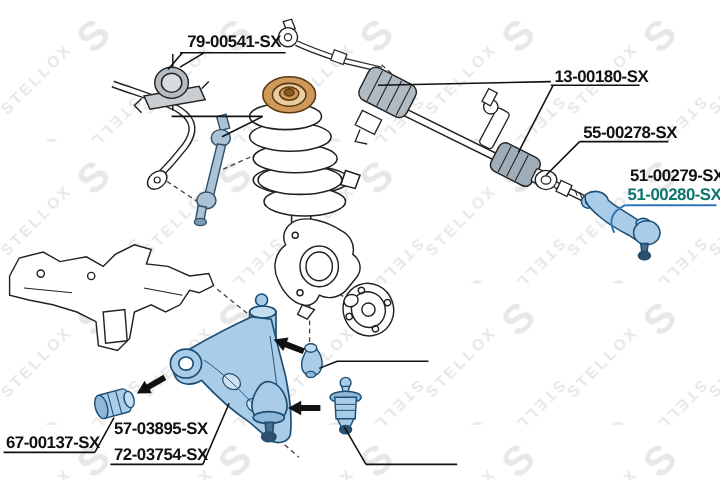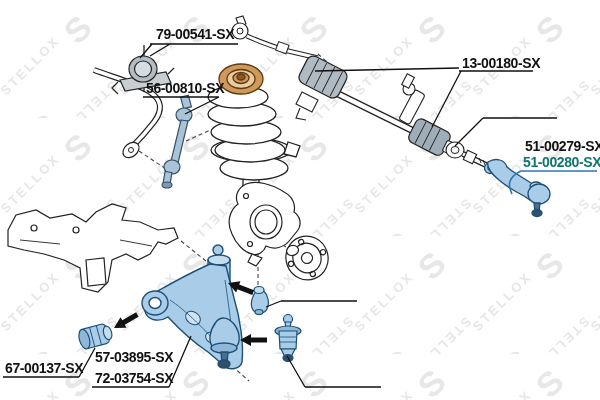--- a/index.html
+++ b/index.html
@@ -226,21 +226,21 @@
     <path d="M3,377 H79 M79,377 L95,348"></path>
     <path d="M92,387 H169 M169,387 L191,336"></path>
   </g>
   <g stroke="#2e75b6" stroke-width="1.6" fill="none">
     <path d="M521,171 H597"></path>
     <path d="M521,171 Q504,179 512,194"></path>
   </g>
 </svg>
 
 <div class="cl" style="left:156px;top:27px">79-00541-SX</div>
-<div class="cl" style="left:146px;top:81px">56-00810-SX</div>
 <div class="cl" style="left:462px;top:56px">13-00180-SX</div>
+<div class="cl" style="left:486px;top:103px">55-00278-SX</div>
 <div class="cl" style="left:525px;top:139px">51-00279-SX</div>
 <div class="cl blue" style="left:523px;top:155px">51-00280-SX</div>
 <div class="cl" style="left:5px;top:361px">67-00137-SX</div>
 <div class="cl" style="left:95px;top:350px">57-03895-SX</div>
 <div class="cl" style="left:95px;top:371px">72-03754-SX</div>
 
 </div>
 
 </body></html>

